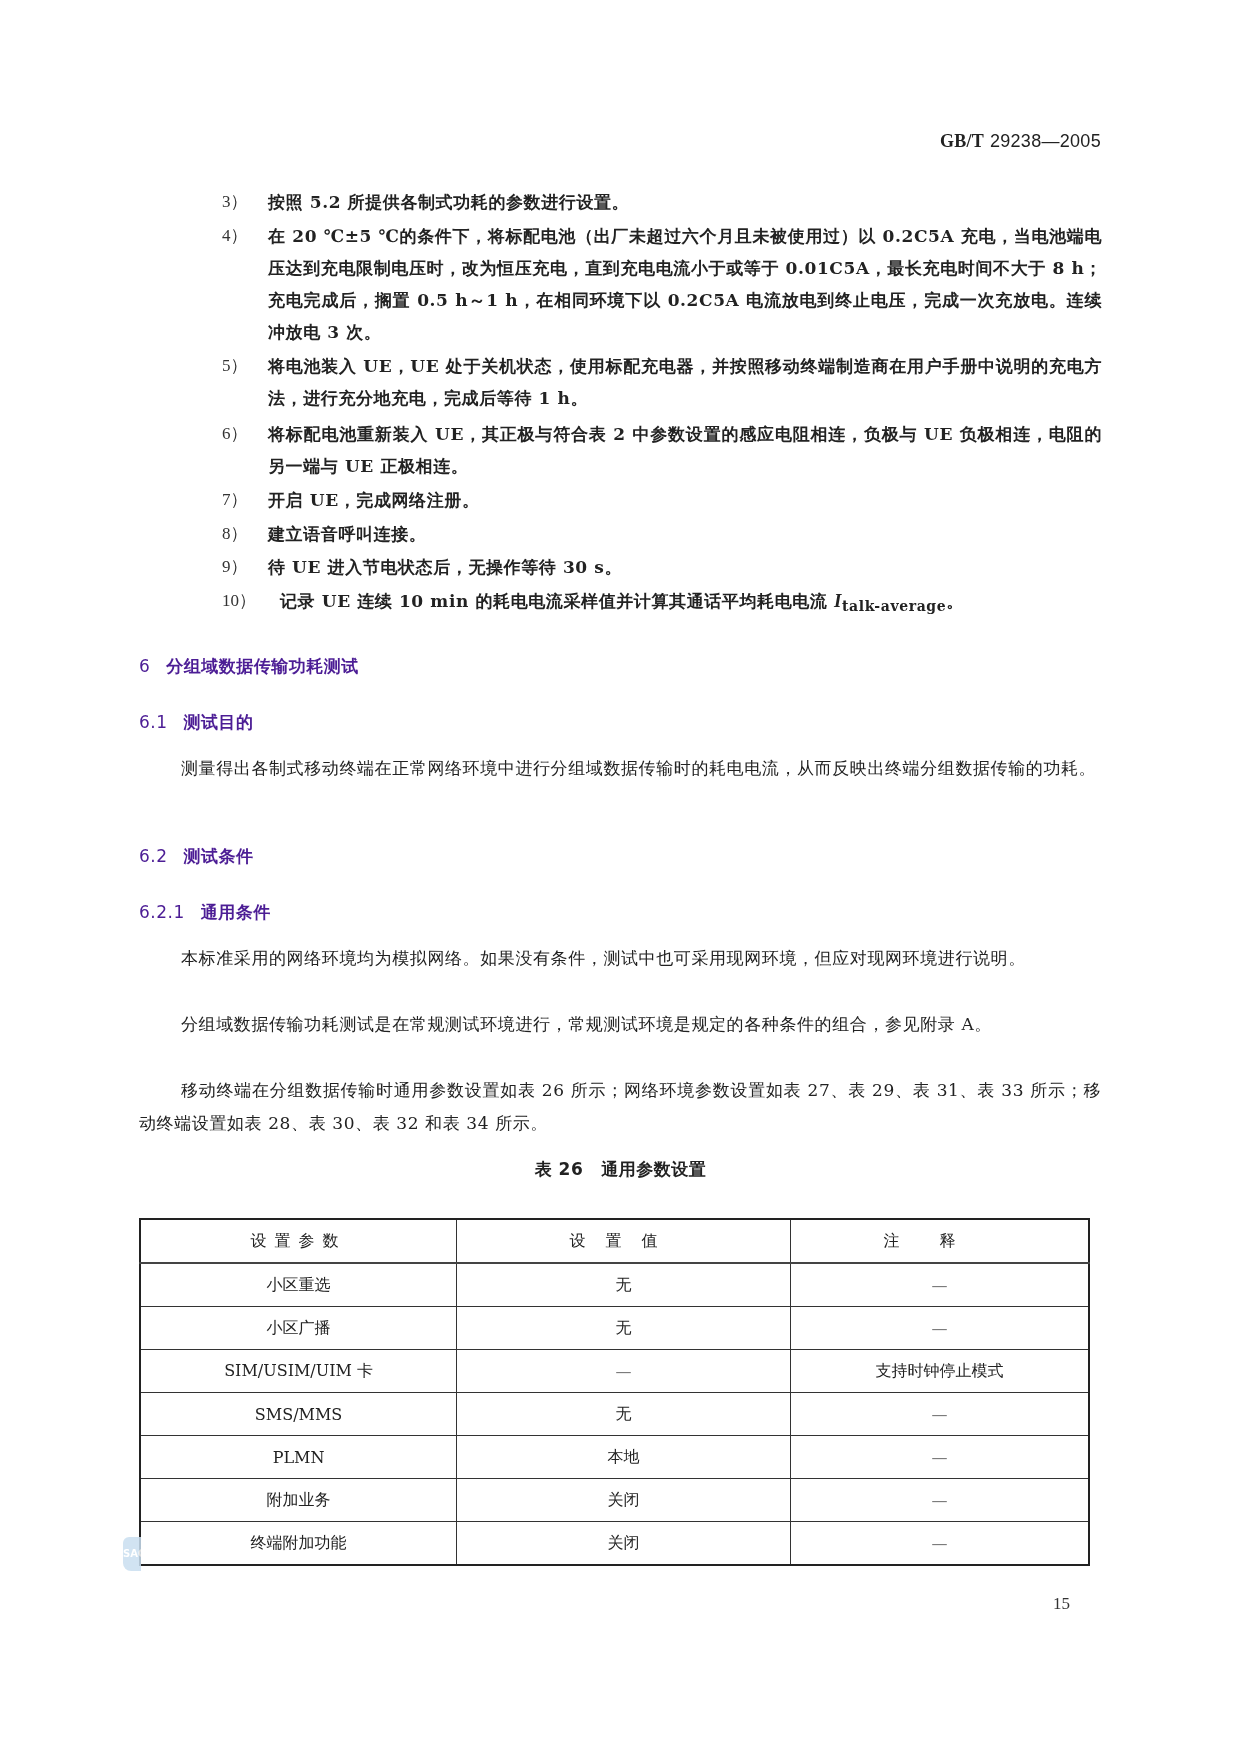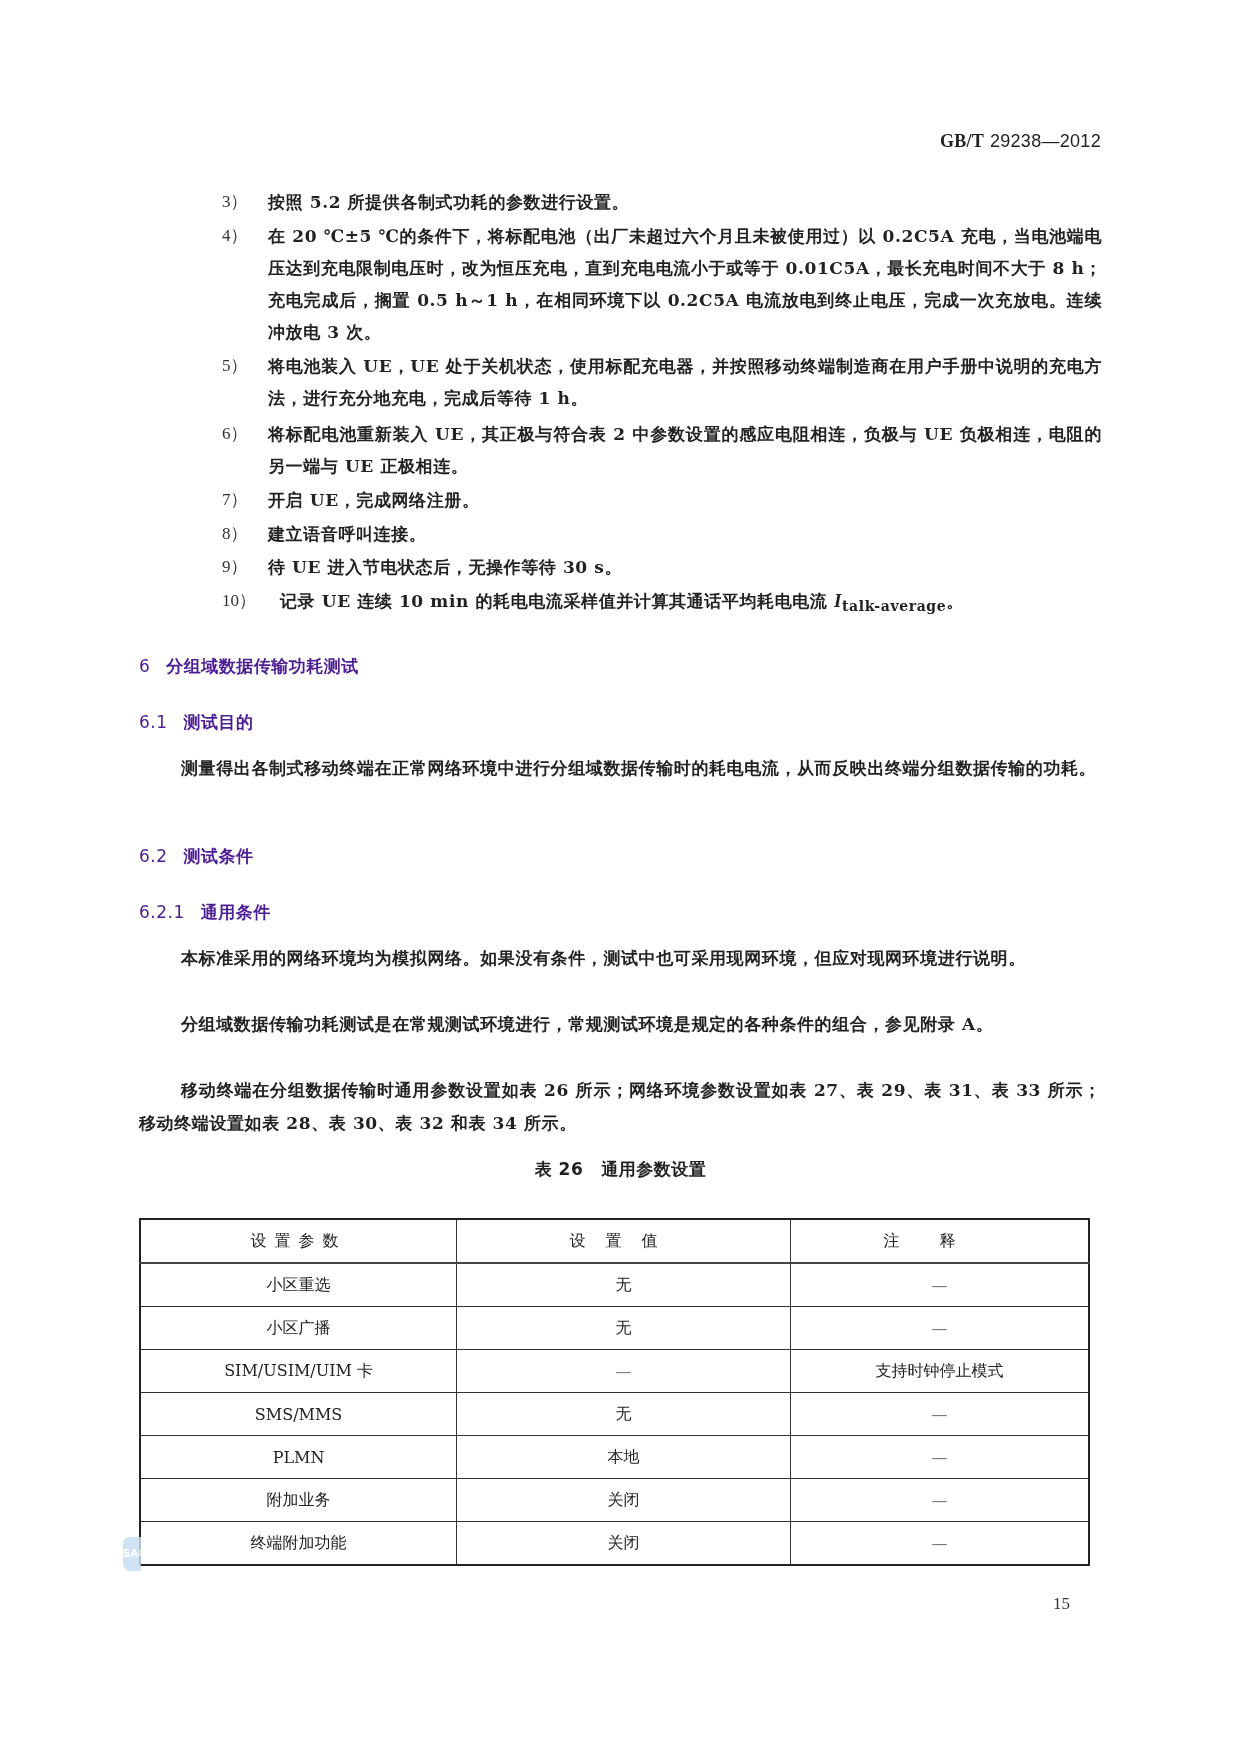--- a/index.html
+++ b/index.html
@@ -84,21 +84,20 @@
 
     .para {
       position: absolute;
       left: 139px;
       width: 962px;
       font-size: 17px;
       line-height: 33px;
       letter-spacing: 0.6px;
       text-indent: 42px;
       text-align: justify;
-      font-weight: bold;
     }
 
     .table-caption {
       position: absolute;
       top: 1158px;
       left: 0;
       width: 1241px;
       text-align: center;
       font-family: "DejaVu Sans", "Liberation Sans", sans-serif;
       font-weight: bold;
@@ -158,21 +157,21 @@
       line-height: 34px;
       text-align: right;
       padding-right: 1px;
     }
   </style>
 </head>
 <body>
 
 <div class="std-header">
   <span class="gbt">GB/T</span>
-  <span class="num">29238—2012</span>
+  <span class="num">29238—2005</span>
 </div>
 
 <div class="list-item" style="top:186px;">
   <span class="marker">3）</span>
   <div class="body">按照 5.2 所提供各制式功耗的参数进行设置。</div>
 </div>
 <div class="list-item" style="top:220px;">
   <span class="marker">4）</span>
   <div class="body">在 20 ℃±5 ℃的条件下，将标配电池（出厂未超过六个月且未被使用过）以 0.2C5A 充电，当电池端电压达到充电限制电压时，改为恒压充电，直到充电电流小于或等于 0.01C5A，最长充电时间不大于 8 h；充电完成后，搁置 0.5 h～1 h，在相同环境下以 0.2C5A 电流放电到终止电压，完成一次充放电。连续冲放电 3 次。</div>
 </div>

